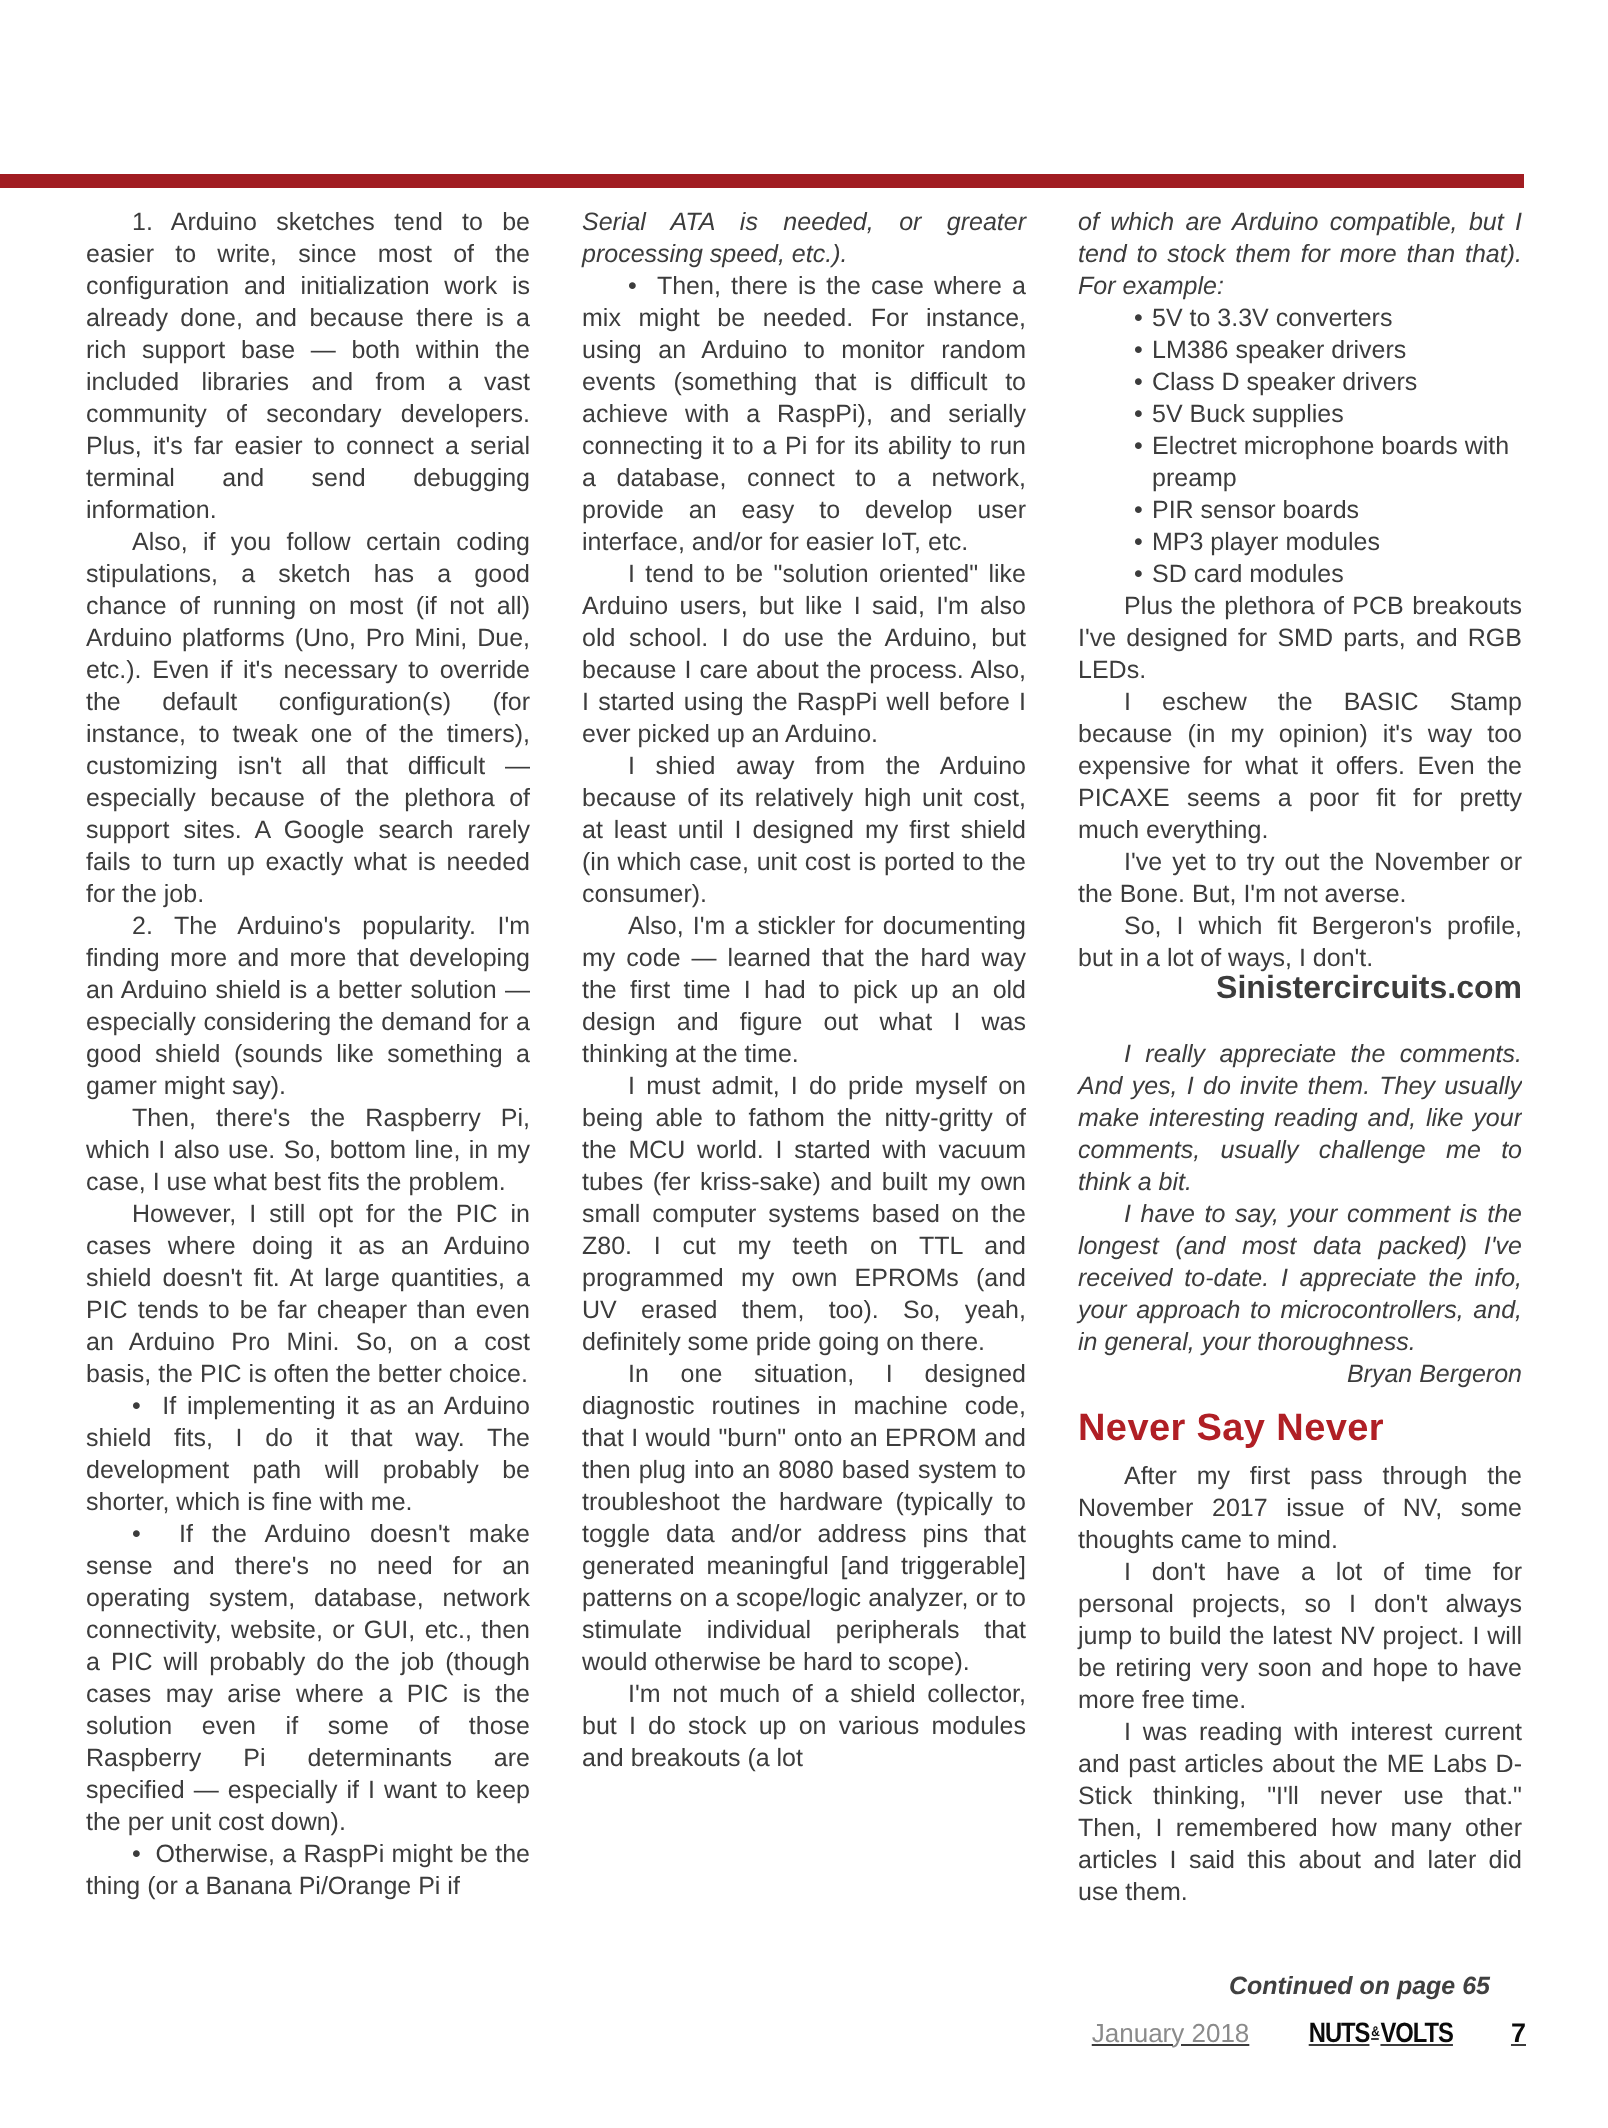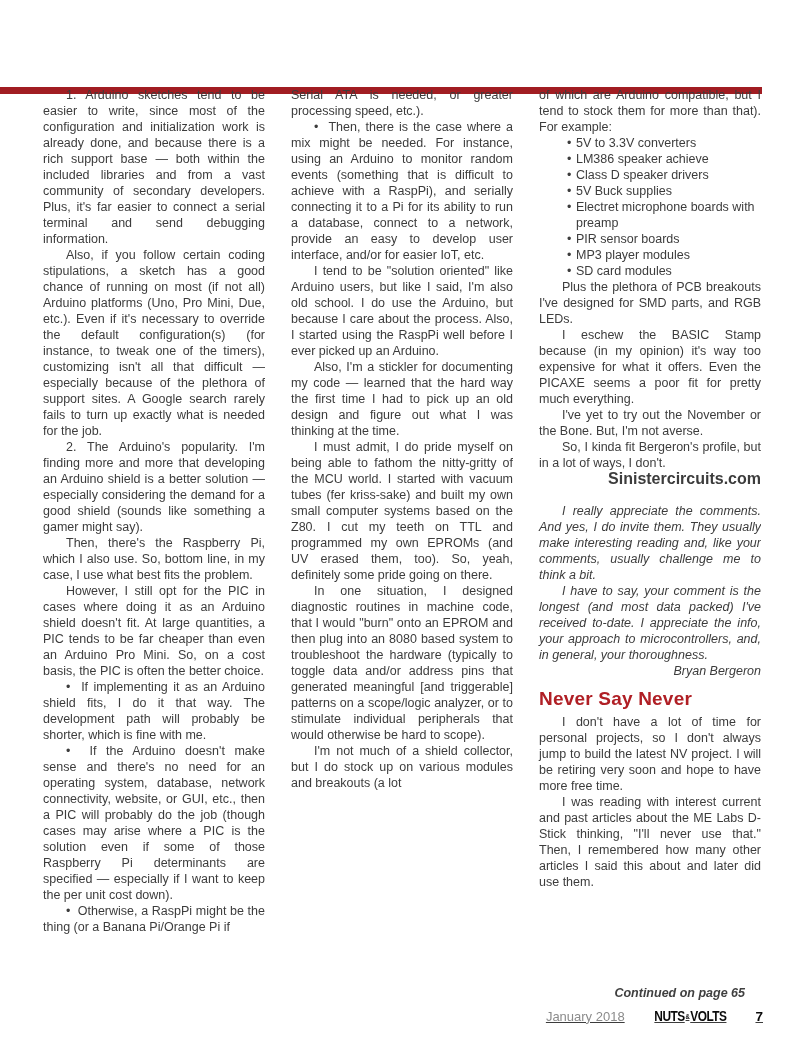--- a/index.html
+++ b/index.html
@@ -4,27 +4,27 @@
 <style>
   * { margin:0; padding:0; box-sizing:border-box; }
   html,body { background:#e9e9e9; }
   .page {
     position:relative; width:804px; height:1064px; background:#ffffff;
     font-family:"Liberation Sans", sans-serif; color:var(--text,#3c3c3c);
     overflow:hidden; margin:0 auto;
   }
   .redbar { position:absolute; left:0; top:87px; width:762px; height:7px; background:var(--accent,#a11d22); }
   .content {
-    position:absolute; left:43px; top:87px; width:718px; height:902px;
+    position:absolute; left:43px; top:103px; width:718px; height:902px;
     display:flex; gap:26px; overflow:hidden;
   }
   .col { width:222px; font-size:12.5px; line-height:16px; }
   .blk { text-align:justify; }
   .p  { text-indent:23px; }
-  .pn { text-indent:0; }
+  .pn { text-indent:0;font-style:italic; }
   .bullet { text-indent:23px; }
   .bullet::before { content:"\2022\00a0\00a0"; }
   .li { position:relative; padding-left:37px; text-align:left; }
   .li::before { content:"\2022"; position:absolute; left:28px; top:0; }
   .it { font-style:italic; }
   .sig { text-align:right; font-weight:bold; font-size:16px; }
   .byline { text-align:right; font-style:italic; }
   .gap { height:16px; }
   .heading {
     color:var(--heading,#b01f25); font-weight:bold; font-size:19px;
@@ -60,45 +60,47 @@
         <div class="blk p">Then, there's the Raspberry Pi, which I also use. So, bottom line, in my case, I use what best fits the problem.</div>
         <div class="blk p">However, I still opt for the PIC in cases where doing it as an Arduino shield doesn't fit. At large quantities, a PIC tends to be far cheaper than even an Arduino Pro Mini. So, on a cost basis, the PIC is often the better choice.</div>
         <div class="blk bullet">If implementing it as an Arduino shield fits, I do it that way. The development path will probably be shorter, which is fine with me.</div>
         <div class="blk bullet">If the Arduino doesn't make sense and there's no need for an operating system, database, network connectivity, website, or GUI, etc., then a PIC will probably do the job (though cases may arise where a PIC is the solution even if some of those Raspberry Pi determinants are specified — especially if I want to keep the per unit cost down).</div>
         <div class="blk bullet">Otherwise, a RaspPi might be the thing (or a Banana Pi/Orange Pi if</div>
       </div>
     <div class="col">
         <div class="blk pn">Serial ATA is needed, or greater processing speed, etc.).</div>
         <div class="blk bullet">Then, there is the case where a mix might be needed. For instance, using an Arduino to monitor random events (something that is difficult to achieve with a RaspPi), and serially connecting it to a Pi for its ability to run a database, connect to a network, provide an easy to develop user interface, and/or for easier IoT, etc.</div>
         <div class="blk p">I tend to be "solution oriented" like Arduino users, but like I said, I'm also old school. I do use the Arduino, but because I care about the process. Also, I started using the RaspPi well before I ever picked up an Arduino.</div>
+        <div class="blk p">I shied away from the Arduino because of its relatively high unit cost, at least until I designed my first shield (in which case, unit cost is ported to the consumer).</div>
         <div class="blk p">Also, I'm a stickler for documenting my code — learned that the hard way the first time I had to pick up an old design and figure out what I was thinking at the time.</div>
         <div class="blk p">I must admit, I do pride myself on being able to fathom the nitty-gritty of the MCU world. I started with vacuum tubes (fer kriss-sake) and built my own small computer systems based on the Z80. I cut my teeth on TTL and programmed my own EPROMs (and UV erased them, too). So, yeah, definitely some pride going on there.</div>
         <div class="blk p">In one situation, I designed diagnostic routines in machine code, that I would "burn" onto an EPROM and then plug into an 8080 based system to troubleshoot the hardware (typically to toggle data and/or address pins that generated meaningful [and triggerable] patterns on a scope/logic analyzer, or to stimulate individual peripherals that would otherwise be hard to scope).</div>
         <div class="blk p">I'm not much of a shield collector, but I do stock up on various modules and breakouts (a lot</div>
       </div>
     <div class="col">
         <div class="blk pn">of which are Arduino compatible, but I tend to stock them for more than that). For example:</div>
         <div class="blk li">5V to 3.3V converters</div>
-        <div class="blk li">LM386 speaker achieve</div>
+        <div class="blk li">LM386 speaker drivers</div>
         <div class="blk li">Class D speaker drivers</div>
         <div class="blk li">5V Buck supplies</div>
         <div class="blk li">Electret microphone boards with preamp</div>
         <div class="blk li">PIR sensor boards</div>
         <div class="blk li">MP3 player modules</div>
         <div class="blk li">SD card modules</div>
         <div class="blk p">Plus the plethora of PCB breakouts I've designed for SMD parts, and RGB LEDs.</div>
         <div class="blk p">I eschew the BASIC Stamp because (in my opinion) it's way too expensive for what it offers. Even the PICAXE seems a poor fit for pretty much everything.</div>
         <div class="blk p">I've yet to try out the November or the Bone. But, I'm not averse.</div>
-        <div class="blk p">So, I kinda fit Bergeron's profile, but in a lot of ways, I don't.</div>
+        <div class="blk p">So, I which fit Bergeron's profile, but in a lot of ways, I don't.</div>
         <div class="blk sig">Sinistercircuits.com</div>
         <div class="blk gap"></div>
         <div class="blk p it">I really appreciate the comments. And yes, I do invite them. They usually make interesting reading and, like your comments, usually challenge me to think a bit.</div>
         <div class="blk p it">I have to say, your comment is the longest (and most data packed) I've received to-date. I appreciate the info, your approach to microcontrollers, and, in general, your thoroughness.</div>
         <div class="blk byline">Bryan Bergeron</div>
         <div class="blk heading">Never Say Never</div>
+        <div class="blk p">After my first pass through the November 2017 issue of NV, some thoughts came to mind.</div>
         <div class="blk p">I don't have a lot of time for personal projects, so I don't always jump to build the latest NV project. I will be retiring very soon and hope to have more free time.</div>
         <div class="blk p">I was reading with interest current and past articles about the ME Labs D-Stick thinking, "I'll never use that." Then, I remembered how many other articles I said this about and later did use them.</div>
       </div>
   </div>
 
   <div class="continued">Continued on page 65</div>
 
   <div class="footline">
     <span class="date">January 2018</span>
     <span class="logo">

